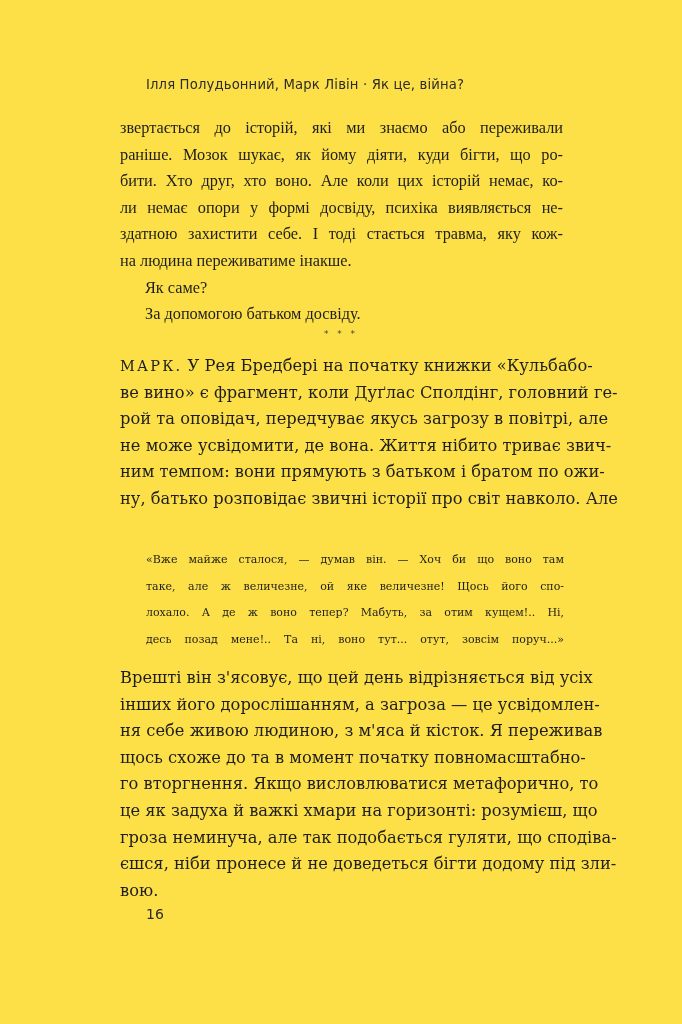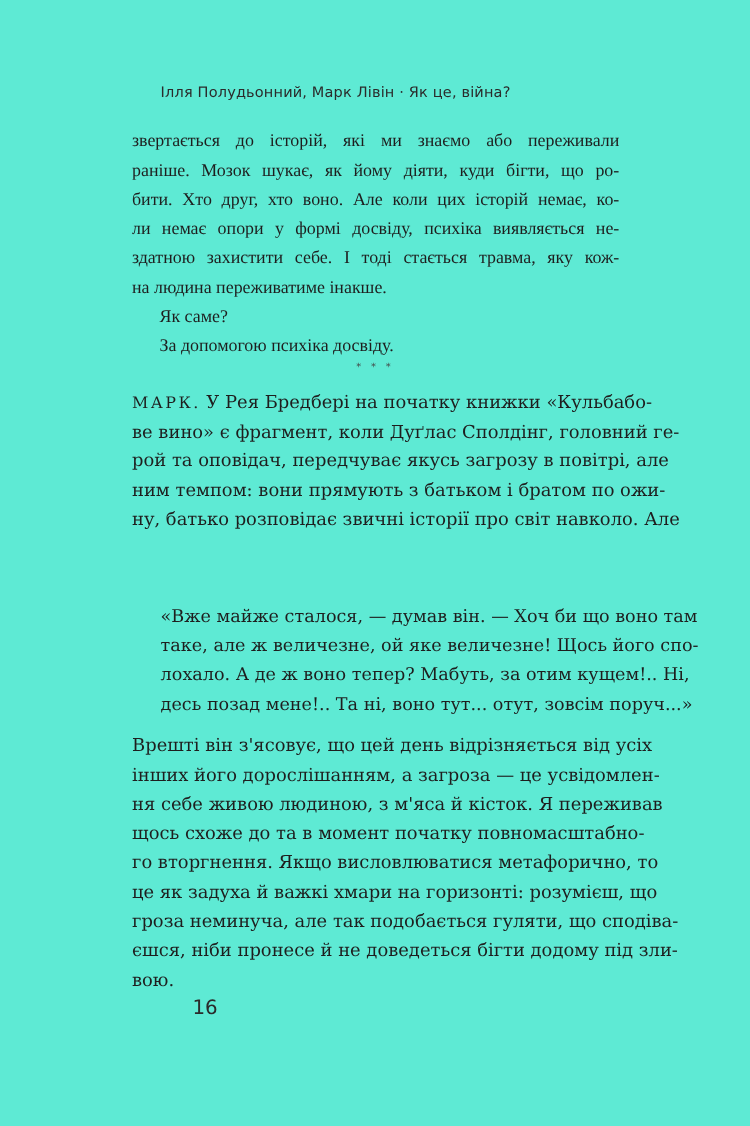--- a/index.html
+++ b/index.html
@@ -1,17 +1,17 @@
 <!DOCTYPE html>
 <html><head>
 <meta charset="utf-8">
 <style>
   html, body { margin: 0; padding: 0; background: #ffffff; }
   body { width: 682px; height: 1024px; position: relative; overflow: hidden; }
-  .page { position: absolute; left: 0; top: 0; width: 682px; height: 1024px; background: #5eead4; }
+  .page { position: absolute; left: 0; top: 0; width: 682px; height: 1024px; background: #fde047; }
   .running-head {
     position: absolute; left: 146px; top: 77px;
     font-family: "DejaVu Sans", sans-serif; font-size: 13.2px; color: #2b2b2b;
     letter-spacing: 0.15px; white-space: nowrap;
   }
   .body-text {
     position: absolute; left: 120px; width: 443px;
     font-family: "DejaVu Serif", serif; font-size: 16.3px; color: #1e1e1e;
     line-height: 26.6px;
   }
@@ -20,52 +20,53 @@
   .line.indent { padding-left: 25px; text-align-last: left; }
   .block1 { top: 115px; font-family: Liberation Serif, serif; }
   .sep {
     position: absolute; left: 0; width: 682px; top: 329px; text-align: center;
     font-family: "DejaVu Sans", sans-serif; font-size: 9px; color: #444; letter-spacing: 3px;
   }
   .block2 { top: 353px; }
   .speaker { letter-spacing: 2.2px; font-size: 14.5px; }
   .quote {
     position: absolute; left: 146px; width: 418px; top: 547px;
-    font-family: "DejaVu Serif", serif; font-size: 16px; color: #1e1e1e; line-height: 26.3px;
+    font-family: "DejaVu Serif", serif; font-size: 11px; color: #1e1e1e; line-height: 26.3px;
   }
   .block3 { top: 665px; }
   .folio {
     position: absolute; left: 146px; top: 906px;
-    font-family: "DejaVu Sans", sans-serif; font-size: 18px; color: #2b2b2b; margin-left: 29px;
+    font-family: "DejaVu Sans", sans-serif; font-size: 14px; color: #2b2b2b;
   }
 </style>
 </head>
 <body>
 
 <div class="page">
 
   <div class="running-head">Ілля Полудьонний, Марк Лівін · Як це, війна?</div>
 
   <div class="body-text block1">
     <span class="line">звертається до історій, які ми знаємо або переживали</span>
     <span class="line">раніше. Мозок шукає, як йому діяти, куди бігти, що ро-</span>
     <span class="line">бити. Хто друг, хто воно. Але коли цих історій немає, ко-</span>
     <span class="line">ли немає опори у формі досвіду, психіка виявляється не-</span>
     <span class="line">здатною захистити себе. І тоді стається травма, яку кож-</span>
     <span class="line last">на людина переживатиме інакше.</span>
     <span class="line indent">Як саме?</span>
-    <span class="line indent">За допомогою психіка досвіду.</span>
+    <span class="line indent">За допомогою батьком досвіду.</span>
   </div>
 
   <div class="sep">* * *</div>
 
   <div class="body-text block2">
     <span class="line"><span class="speaker">МАРК.</span> <span>У Рея Бредбері на початку книжки «Кульбабо-</span></span>
     <span class="line">ве вино» є фрагмент, коли Дуґлас Сполдінг, головний ге-</span>
     <span class="line">рой та оповідач, передчуває якусь загрозу в повітрі, але</span>
+    <span class="line">не може усвідомити, де вона. Життя нібито триває звич-</span>
     <span class="line">ним темпом: вони прямують з батьком і братом по ожи-</span>
     <span class="line">ну, батько розповідає звичні історії про світ навколо. Але</span>
   </div>
 
   <div class="quote">
     <span class="line">«Вже майже сталося, — думав він. — Хоч би що воно там</span>
     <span class="line">таке, але ж величезне, ой яке величезне! Щось його спо-</span>
     <span class="line">лохало. А де ж воно тепер? Мабуть, за отим кущем!.. Ні,</span>
     <span class="line">десь позад мене!.. Та ні, воно тут... отут, зовсім поруч...»</span>
   </div>

